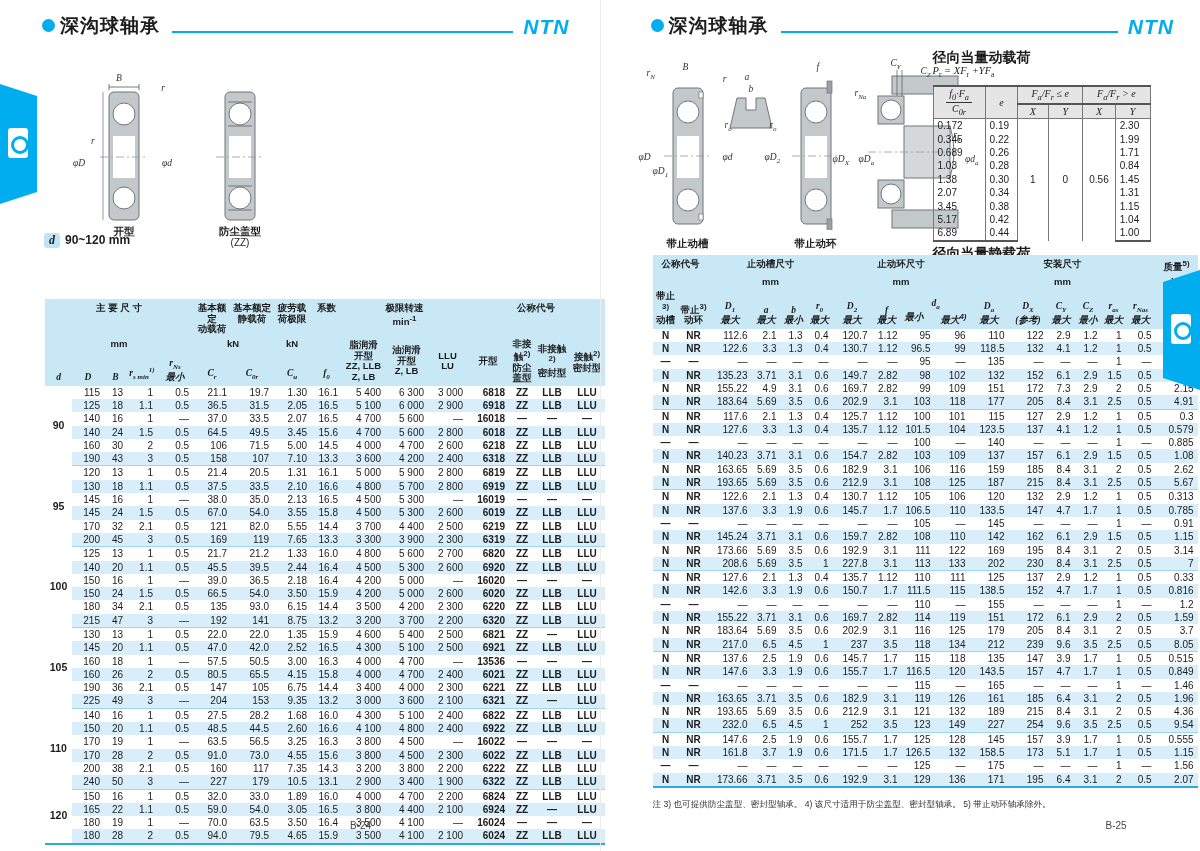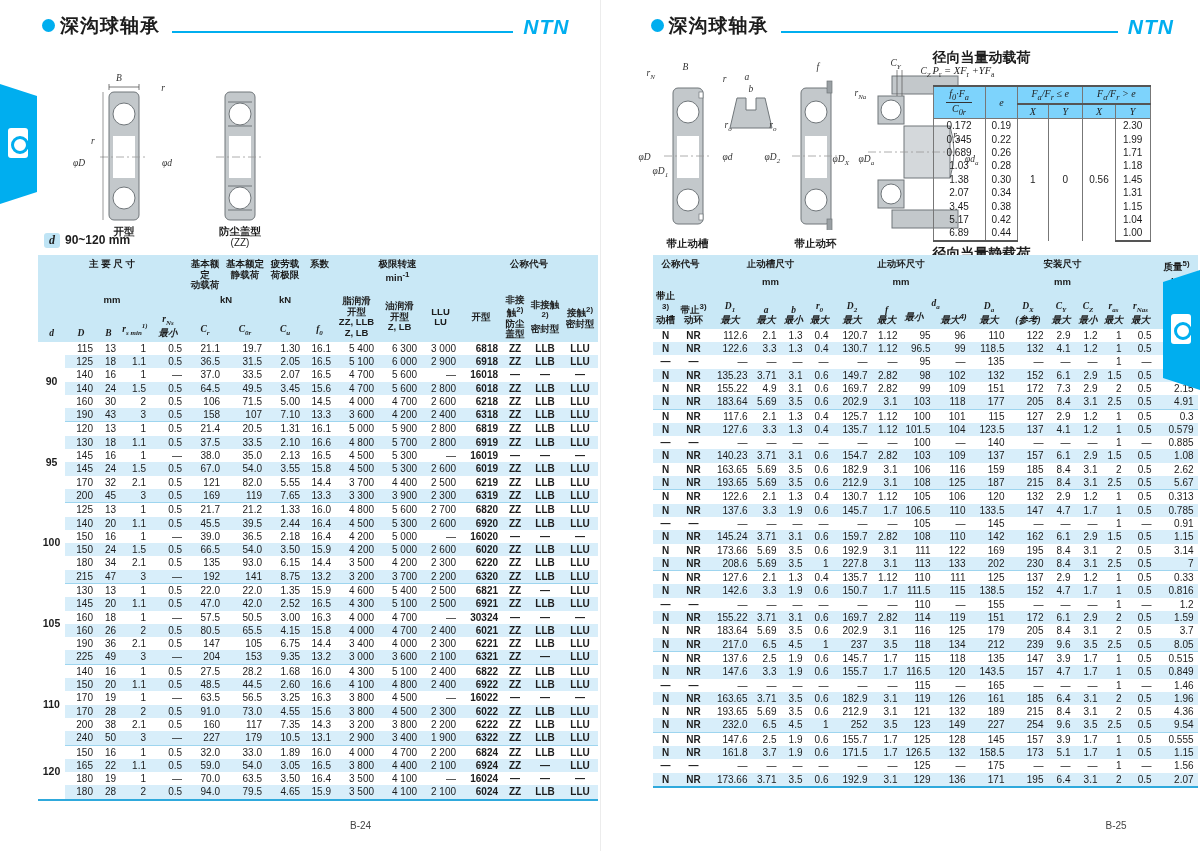--- a/index.html
+++ b/index.html
@@ -35,36 +35,36 @@
 
   .rfigs{position:absolute;top:58px;left:54px;width:300px;height:180px;}
   .rfig{position:absolute;text-align:center;}
 
   
   .xyblock{position:absolute;top:50px;left:332px;width:218px;}
   .xytitle{font-size:14px;font-weight:bold;line-height:14px;}
   .math{font-family:"Liberation Serif",serif;font-style:italic;font-size:10.5px;line-height:14px;}
   .math sub{font-size:7.5px;font-style:normal;}
   table.xy{border-collapse:collapse;width:100%;margin-top:3px;font-size:10px;}
-  table.xy th{background:#7dd3fc;font-weight:normal;font-family:"Liberation Serif",serif;font-style:italic;padding:1px 2px;border:1px solid #777;border-top:2px solid #555;}
-  table.xy td{border-left:1px solid #777;border-right:1px solid #777;text-align:center;padding:0 4px;height:13.4px;line-height:13.4px;}
+  table.xy th{background:#e5e5e5;font-weight:normal;font-family:"Liberation Serif",serif;font-style:italic;padding:1px 2px;border:1px solid #777;border-top:2px solid #555;}
+  table.xy td{border-left:1px solid #777;border-right:1px solid #777;text-align:left;padding:0 4px;height:13.4px;line-height:13.4px;}
   table.xy tr:last-child td{border-bottom:2px solid #555;}
   table.xy td.mid{text-align:center;vertical-align:middle;}
   .frac{display:inline-block;text-align:center;vertical-align:middle;}
   .frac .fr-top{display:block;border-bottom:1px solid #333;padding:0 3px;}
   .frac .fr-bot{display:block;padding:0 3px;}
   .staticblk{margin-top:4px;}
 
   
   .range{position:absolute;top:233px;left:44px;font-size:12px;font-weight:bold;}
   .dchip{display:inline-block;background:#bfe4f5;border-radius:3px;padding:0 5px;font-family:"Liberation Serif",serif;font-style:italic;font-weight:bold;margin-right:5px;}
 
   
   table.main{border-collapse:collapse;table-layout:fixed;position:absolute;top:255px;font-size:10px;border-bottom:2px solid #2fa9dc;}
-  .page-left table.main{left:38px;width:560px;}
+  .page-left table.main{left:45px;width:560px;margin-top:44px;}
   .page-right table.main{left:52px;width:545px;}
   table.main thead th{background:#c9e8f6;font-weight:bold;font-size:9.5px;line-height:10.5px;padding:2px 1px;vertical-align:middle;}
   table.main thead tr.h1 th{vertical-align:top;padding-top:4px;}
   table.main thead tr.h3 th{vertical-align:bottom;padding-bottom:3px;}
   .th-sym{font-family:"Liberation Serif",serif;font-style:italic;font-weight:bold;}
   .th-sym sup{font-size:7px;}
   table.main td{padding:0 4px 0 0;height:13.3px;line-height:13.3px;white-space:nowrap;text-align:right;}
   table.main tr.stripe td{background:#d8eefa;}
   table.main tr.gend td{border-bottom:1px solid #9ed5ef;}
   table.main td.ctr{text-align:center;padding:0 1px;}
@@ -537,21 +537,21 @@
             <td>18</td>
             <td>1</td>
             <td>—</td>
             <td>57.5</td>
             <td>50.5</td>
             <td>3.00</td>
             <td>16.3</td>
             <td>4 000</td>
             <td>4 700</td>
             <td>—</td>
-            <td class="bold">30324</td>
+            <td class="bold">13536</td>
             <td class="ctr bold">—</td>
             <td class="ctr bold">—</td>
             <td class="ctr bold">—</td>
           </tr>
           <tr class="stripe">
             <td>160</td>
             <td>26</td>
             <td>2</td>
             <td>0.5</td>
             <td>80.5</td>
@@ -899,21 +899,21 @@
               <td>1.99</td>
             </tr>
             <tr>
               <td>0.689</td>
               <td>0.26</td>
               <td>1.71</td>
             </tr>
             <tr>
               <td>1.03</td>
               <td>0.28</td>
-              <td>1.18</td>
+              <td>0.84</td>
             </tr>
             <tr>
               <td>1.38</td>
               <td>0.30</td>
               <td>1.45</td>
             </tr>
             <tr>
               <td>2.07</td>
               <td>0.34</td>
               <td>1.31</td>
@@ -1645,20 +1645,21 @@
             <td>195</td>
             <td>6.4</td>
             <td>3.1</td>
             <td>2</td>
             <td>0.5</td>
             <td>2.07</td>
           </tr>
         </tbody>
     </table>
 
+    <div class="fnote">注 3)  也可提供防尘盖型、密封型轴承。    4)  该尺寸适用于防尘盖型、密封型轴承。    5)  带止动环轴承除外。</div>
     <div class="pageno">B-25</div>
   </div>
 
   <div class="tab tab-left">
       <div class="bicon"></div>
     </div>
   <div class="tab tab-right">
       <div class="bicon"></div>
     </div>
 </div>

